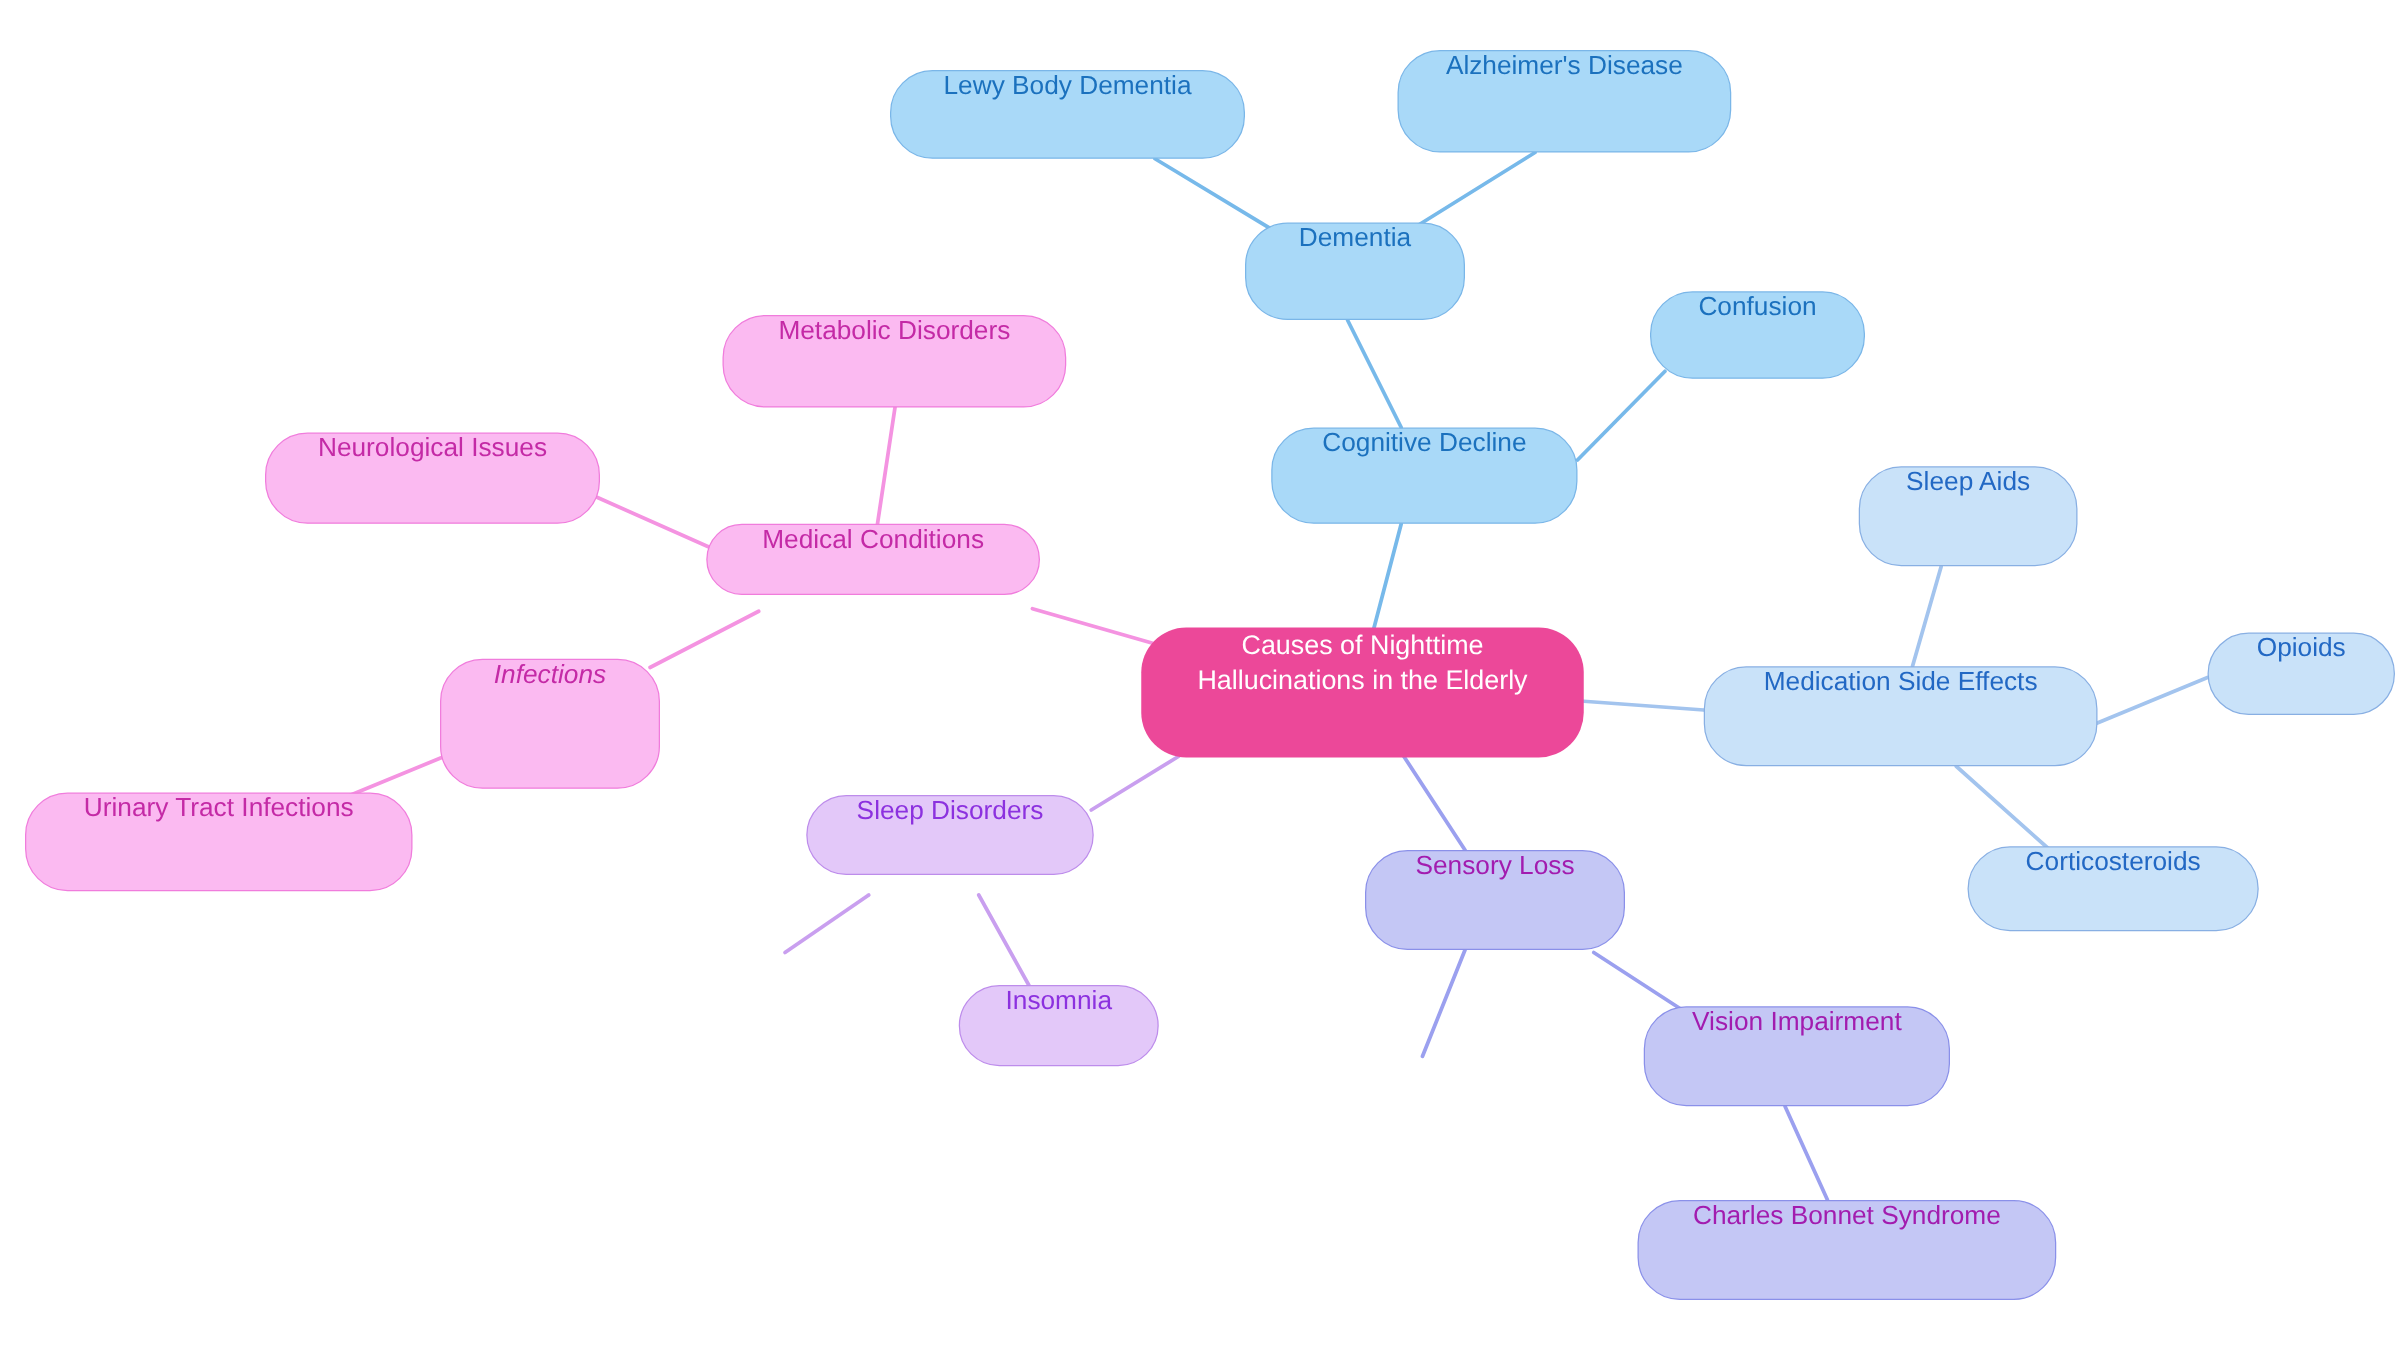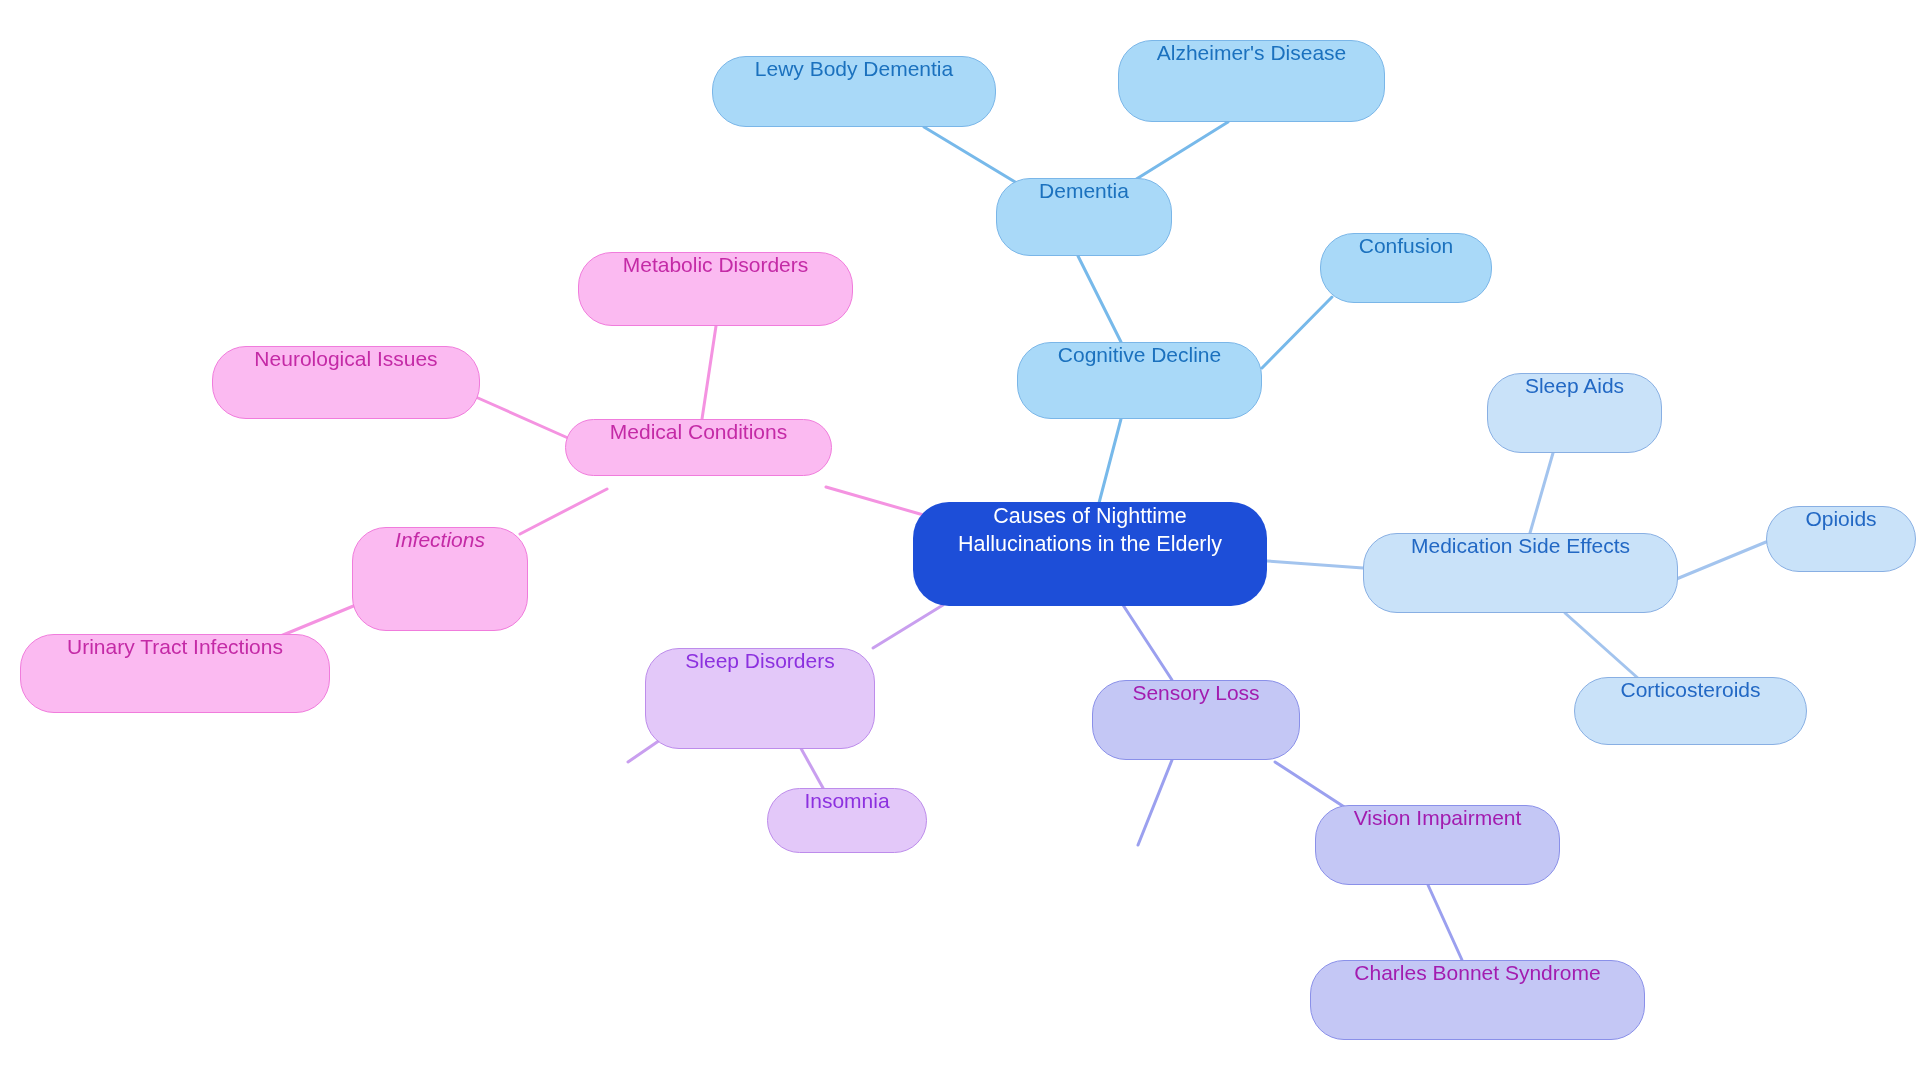--- a/index.html
+++ b/index.html
@@ -12,21 +12,21 @@
   .edges{position:absolute;left:0;top:0;}
   .edges line{stroke-width:3;stroke-linecap:round;fill:none;}
   .node{
     position:absolute;display:flex;align-items:flex-start;justify-content:center;
     text-align:center;box-sizing:border-box;border-radius:34px;
     border:1.5px solid transparent;font-size:21px;cursor:pointer;
     z-index:2;
   }
   .node .label{display:block;pointer-events:none;}
   .node.center{
-    background:#1d4ed8;color:#FFFFFF;border:none;border-radius:36px;
+    background:#ec4899;color:#FFFFFF;border:none;border-radius:36px;
     font-size:21.5px;line-height:1.32;z-index:3;
   }
   .node.center .label{max-width:295px;}
   .b-cog {background:#A9D9F8;border-color:#7AB6E8;color:#1B71BE;}
   .b-med {background:#C9E2F9;border-color:#88AFE3;color:#2268C4;}
   .b-pink{background:#FBBAF1;border-color:#F07CDC;color:#C42AA6;}
   .b-lav {background:#E3C8F9;border-color:#BD8CEB;color:#8C31DF;}
   .b-peri{background:#C4C7F5;border-color:#8A90E9;color:#a21caf;}
 </style>
 </head>
@@ -105,21 +105,21 @@
   <div class="node b-pink" style="left:212px;top:346px;width:268px;height:73px;">
     <span class="label">Neurological Issues</span>
   </div>
   <div class="node b-pink" style="left:352px;top:527px;width:176px;height:104px;font-style:italic;">
     <span class="label">Infections</span>
   </div>
   <div class="node b-pink" style="left:20px;top:634px;width:310px;height:79px;">
     <span class="label">Urinary Tract Infections</span>
   </div>
 
-  <div class="node b-lav" style="left:645px;top:636px;width:230px;height:101px;margin-top:12px;">
+  <div class="node b-lav" style="left:645px;top:636px;width:230px;height:64px;">
     <span class="label">Sleep Disorders</span>
   </div>
   <div class="node b-lav" style="left:767px;top:788px;width:160px;height:65px;">
     <span class="label">Insomnia</span>
   </div>
 
   <div class="node b-peri" style="left:1092px;top:680px;width:208px;height:80px;">
     <span class="label">Sensory Loss</span>
   </div>
   <div class="node b-peri" style="left:1315px;top:805px;width:245px;height:80px;">

